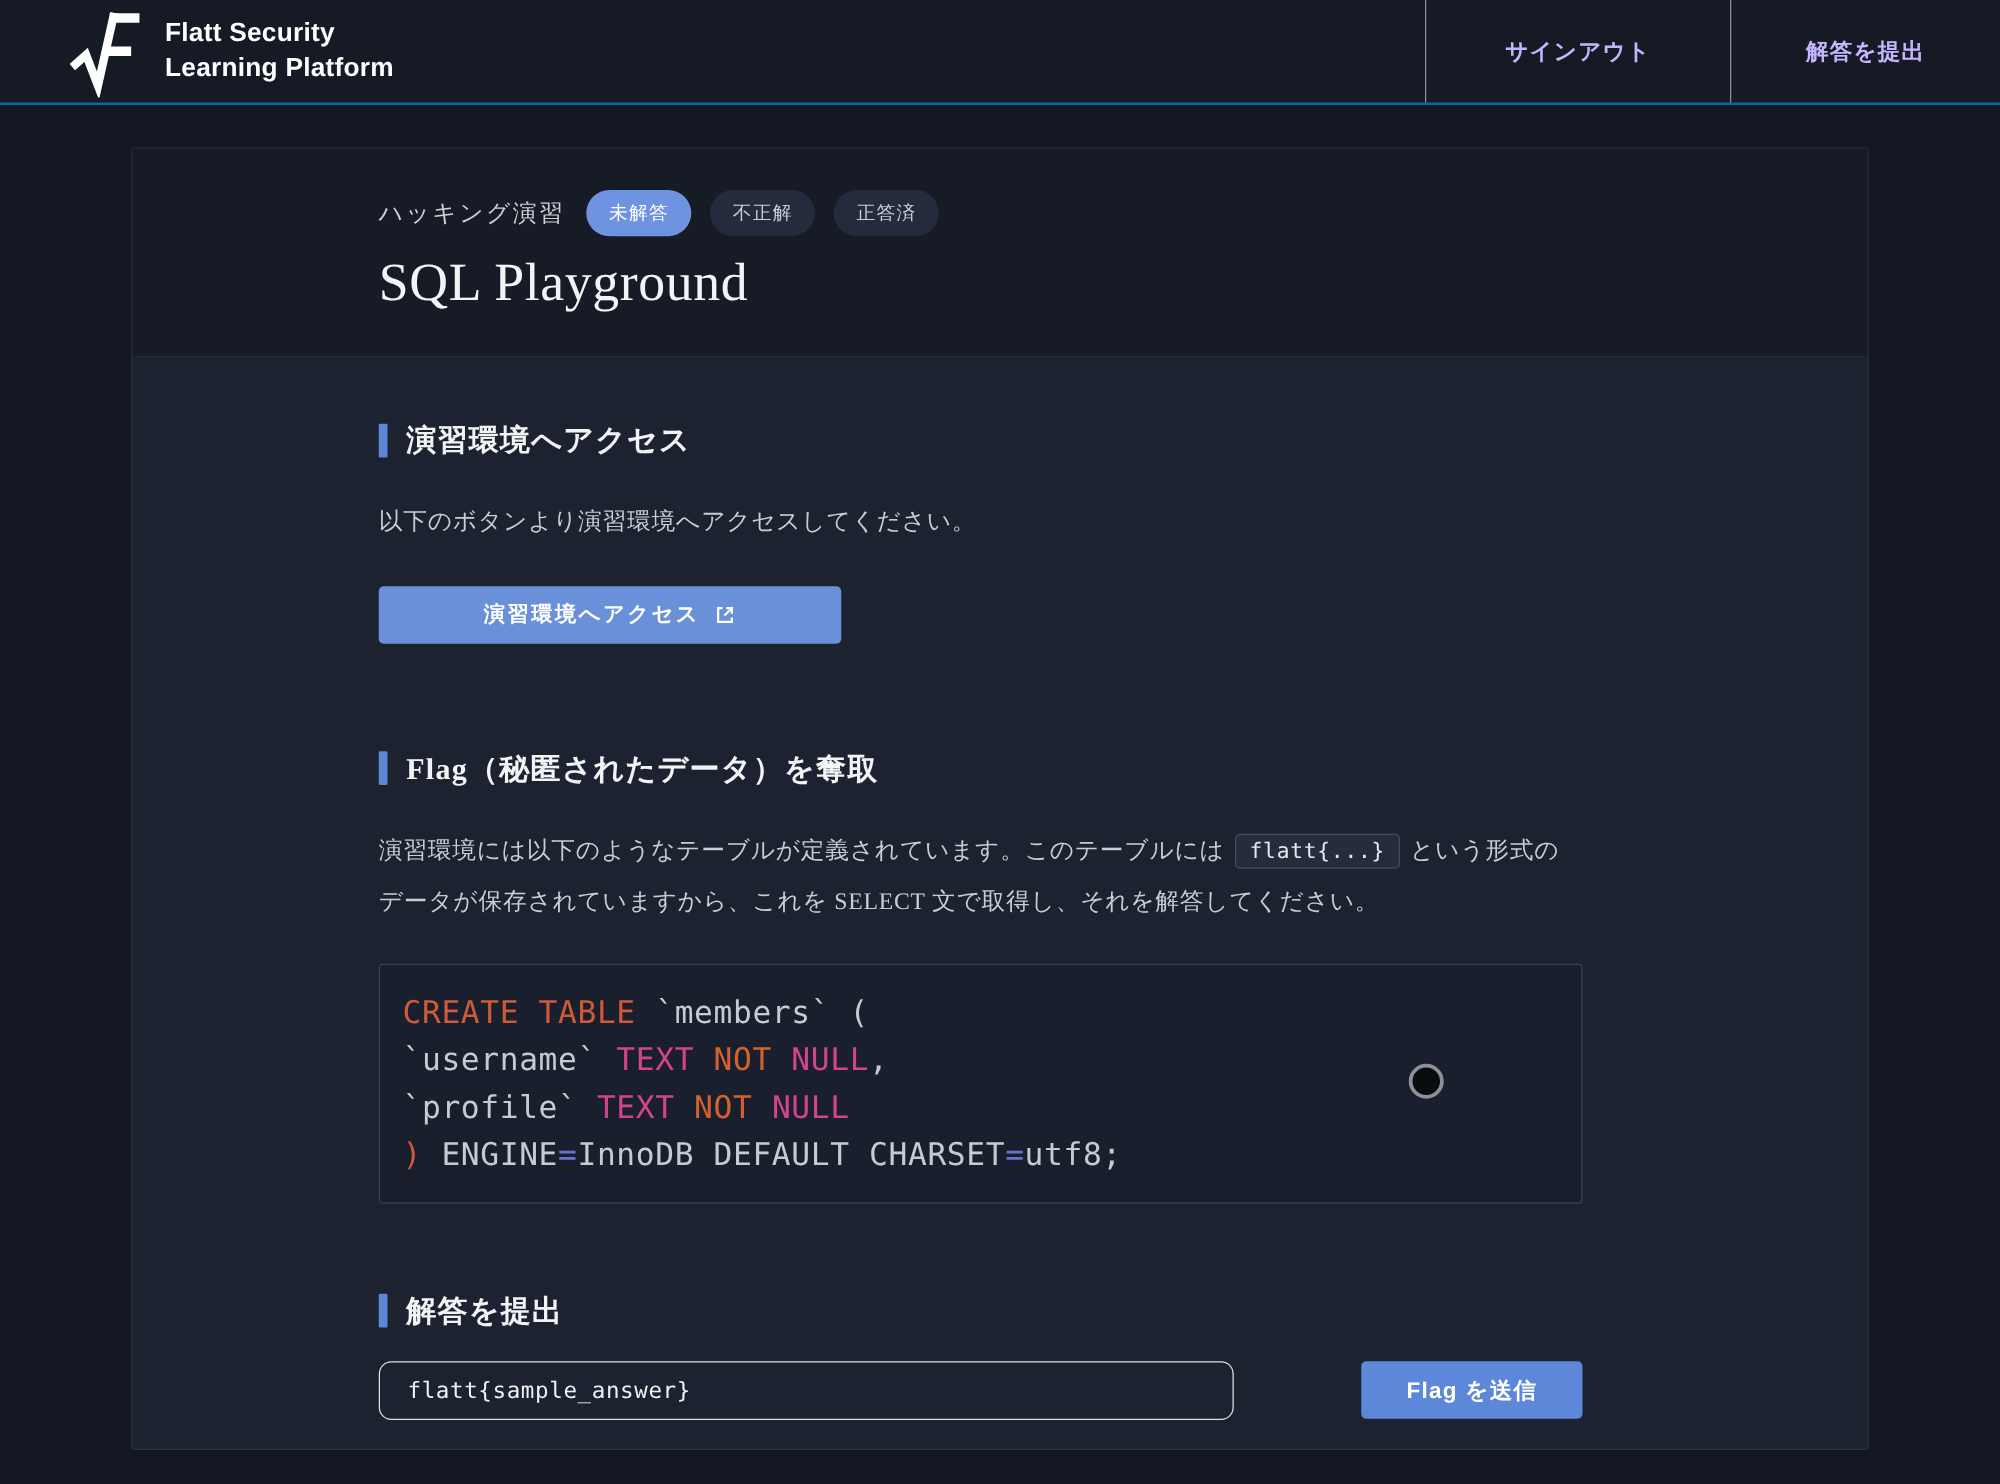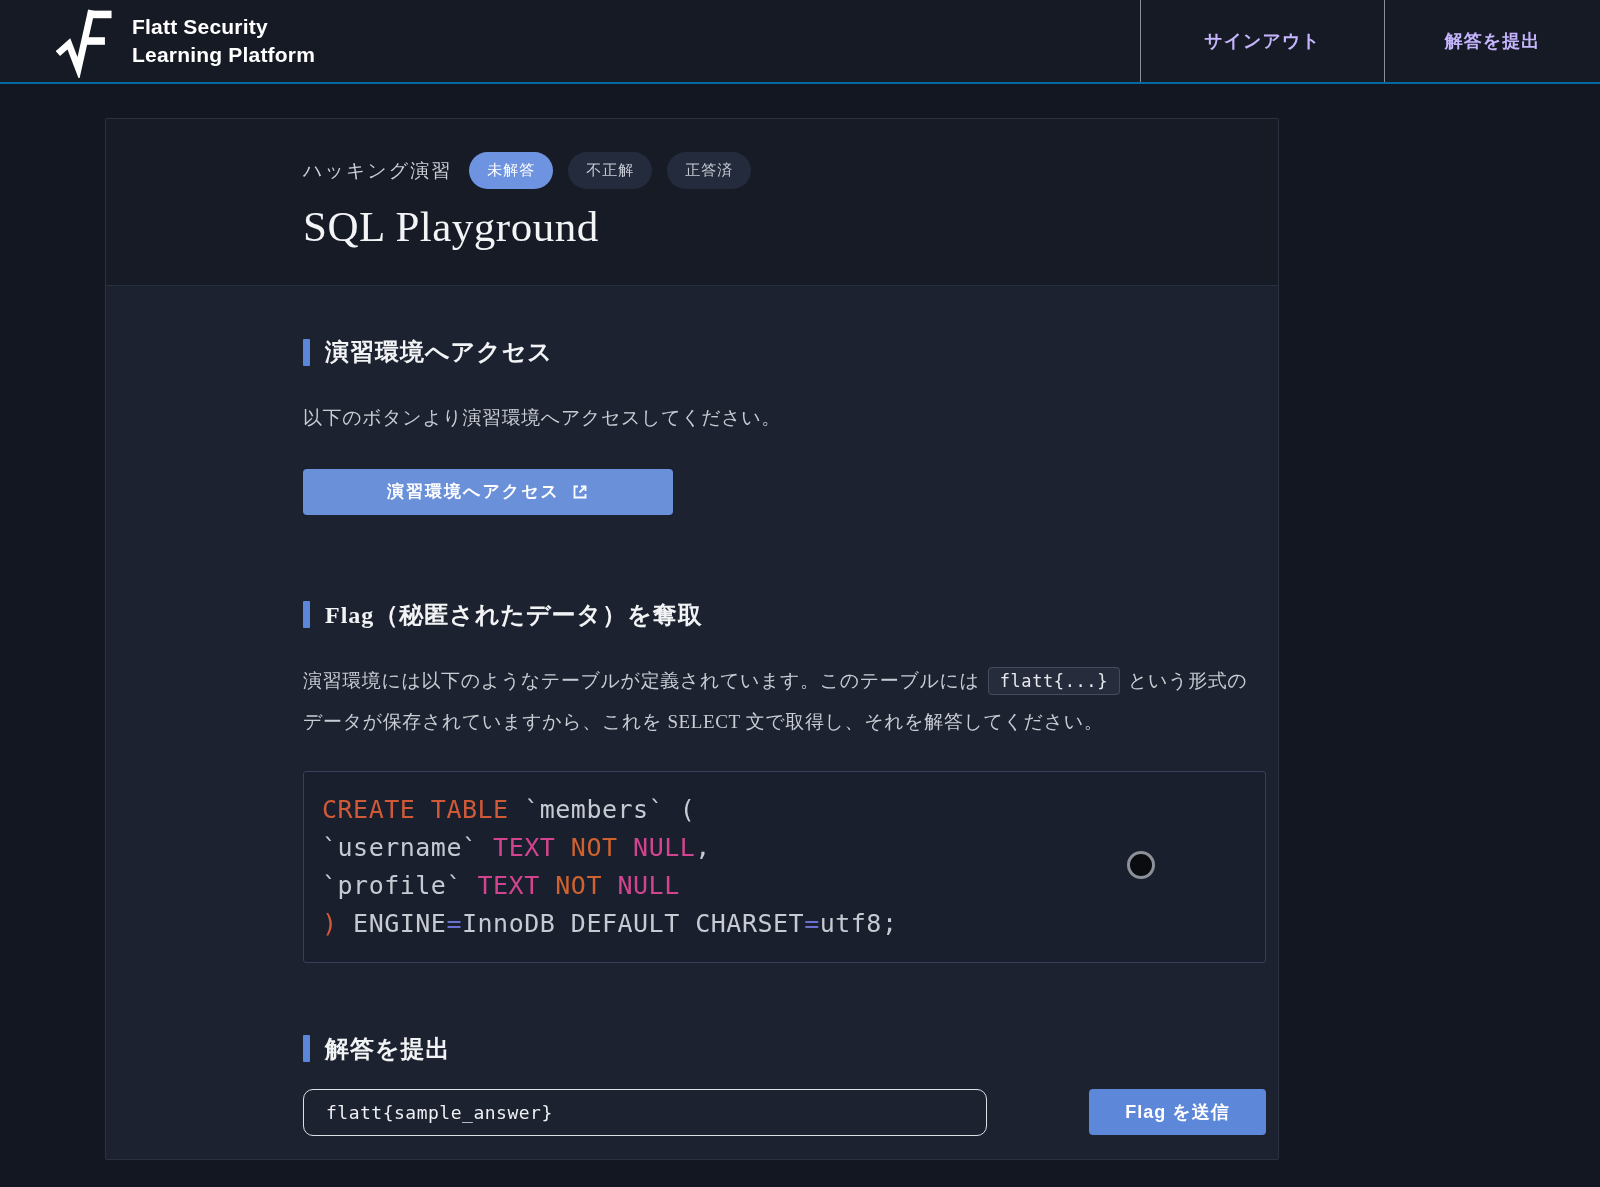--- a/index.html
+++ b/index.html
@@ -37,21 +37,21 @@
     font-family:"Liberation Sans","DejaVu Sans",sans-serif;
     font-weight:bold; font-size:18px; color:#c4b5fd;
     cursor:pointer; letter-spacing:1px;
   }
   .nav-signout { width:244px; }
   .nav-mypage  { width:216px; }
 
   
   .card {
     position:absolute; left:105px; top:118px;
-    width:1174px; height:1042px;
+    width:1390px; height:1042px;
     background:#1d2230;
     border:1px solid #2a3140; border-radius:2px;
   }
   .card-header {
     height:167px; background:#171b26;
     border-bottom:1px solid #272e3c;
     padding:33px 0 0 197px;
   }
   .badge-row { display:flex; align-items:center; }
   .category-label {

